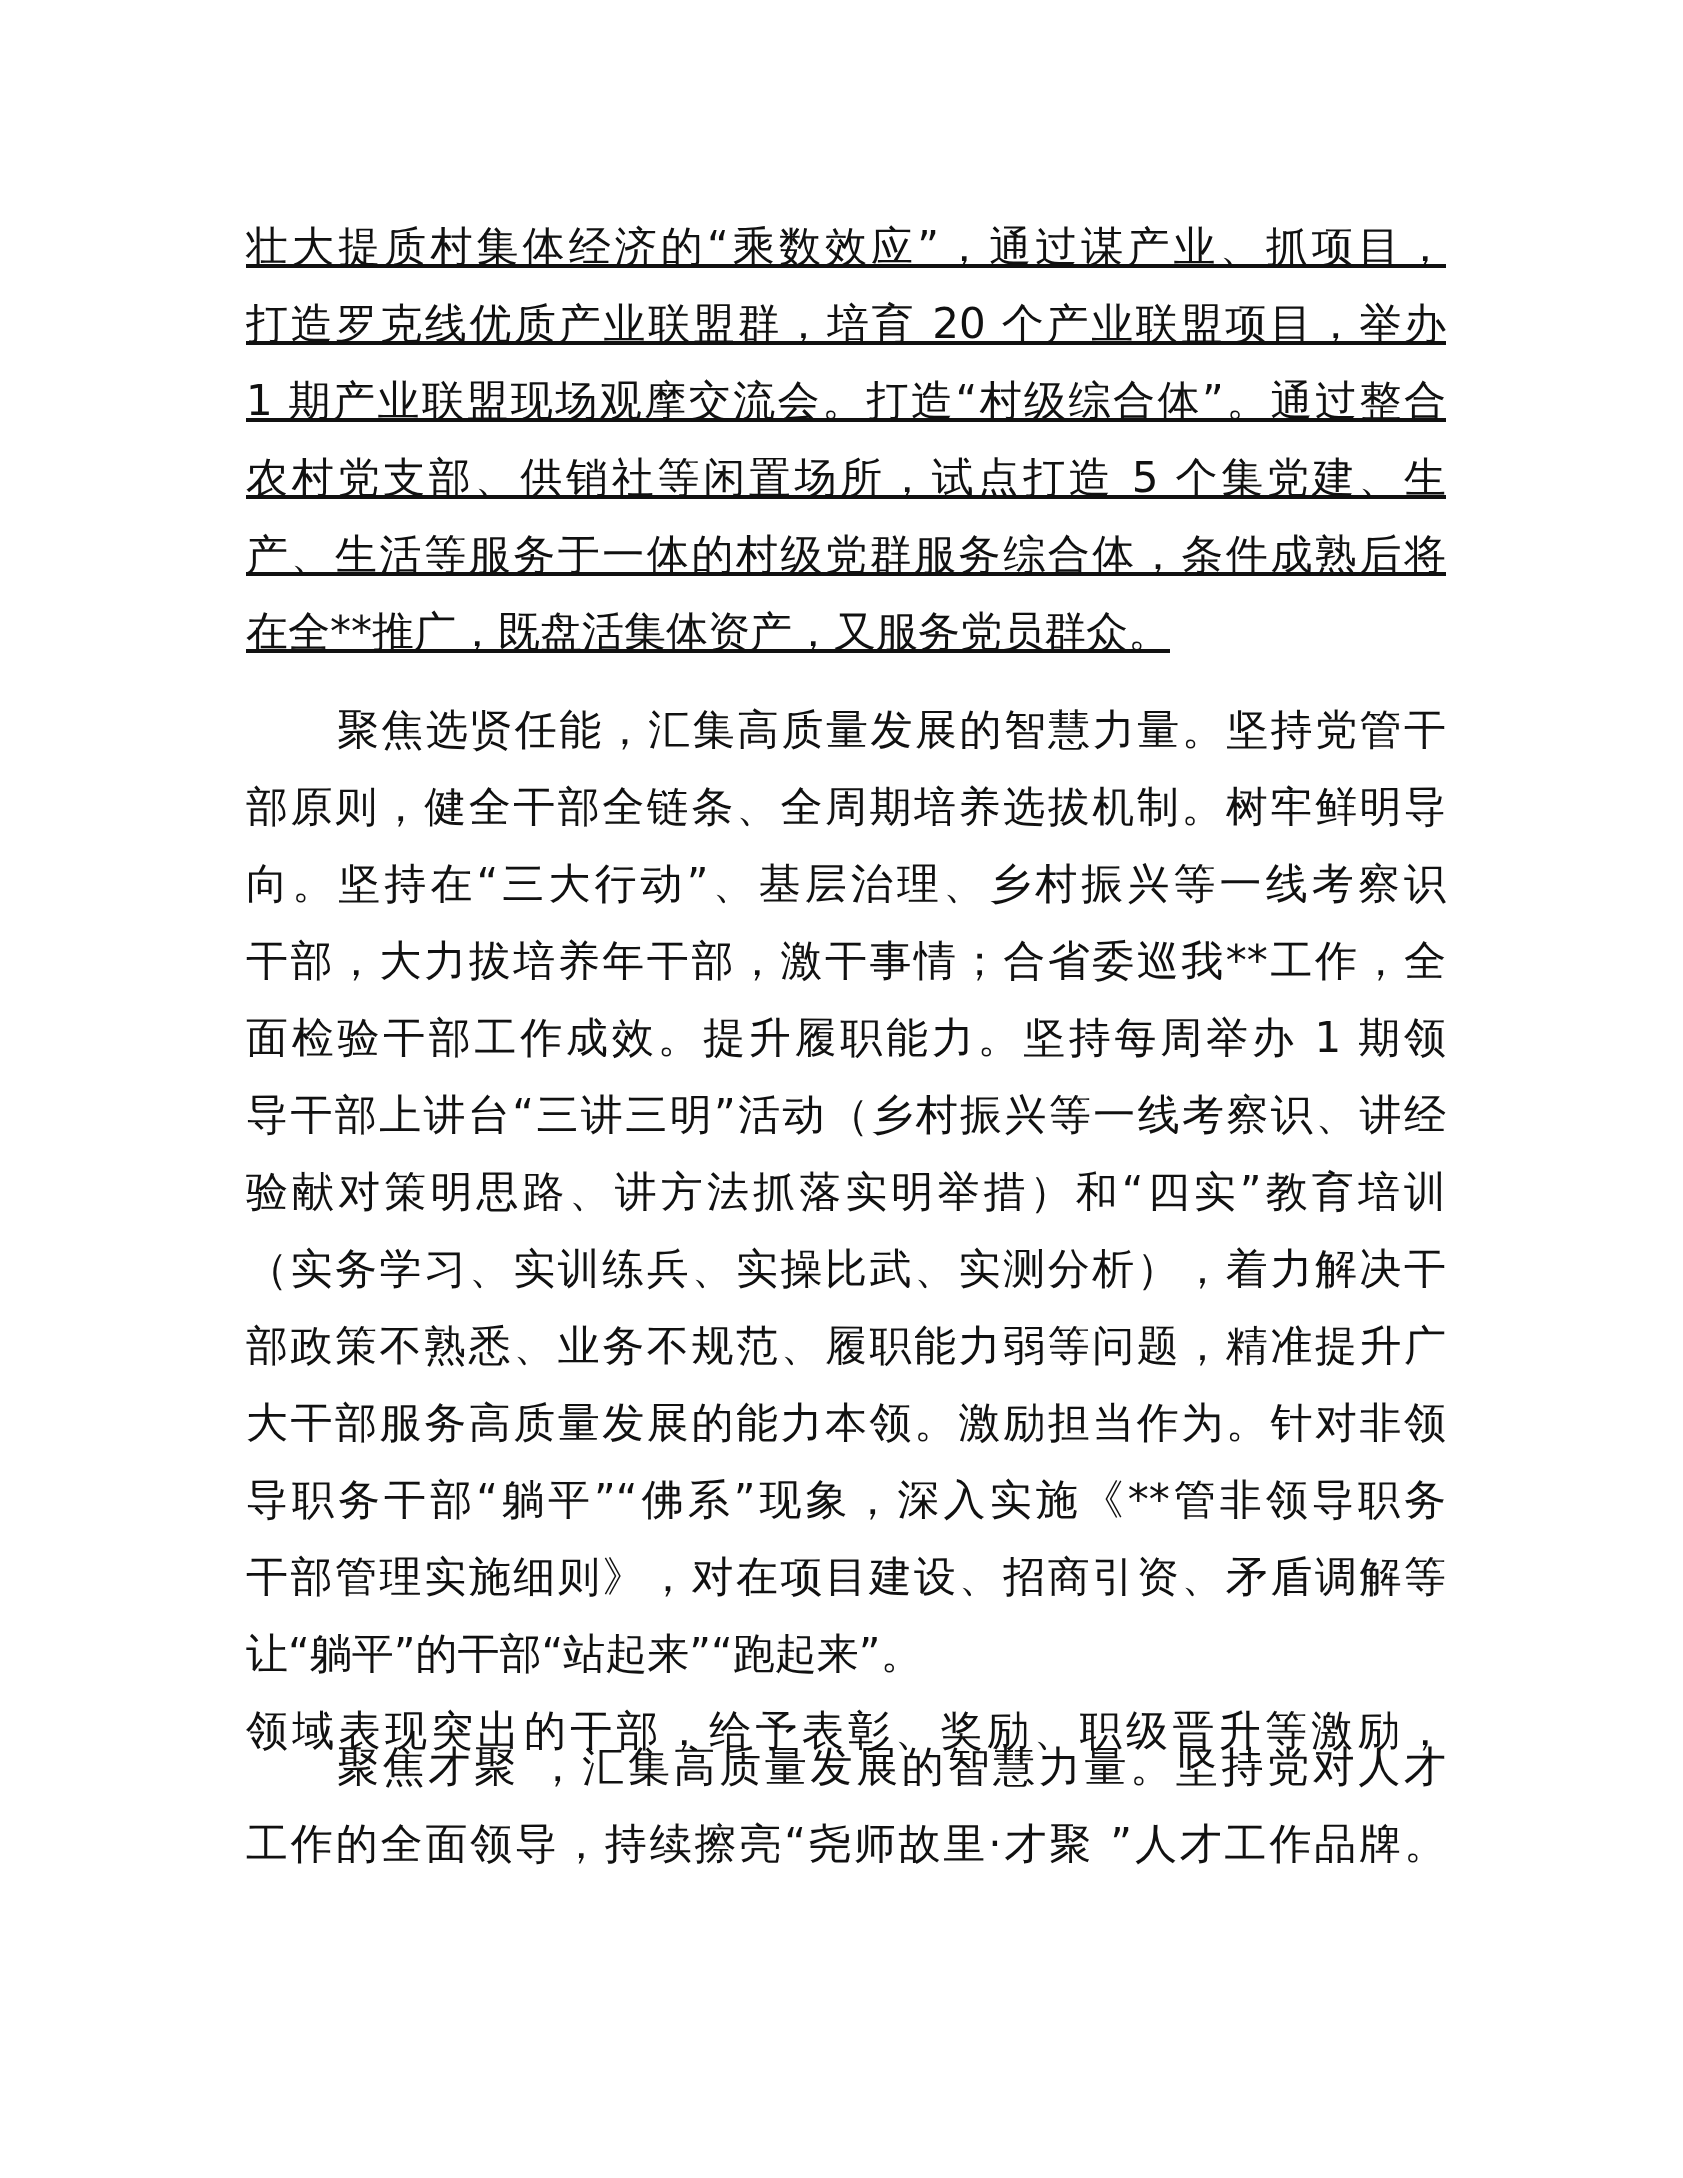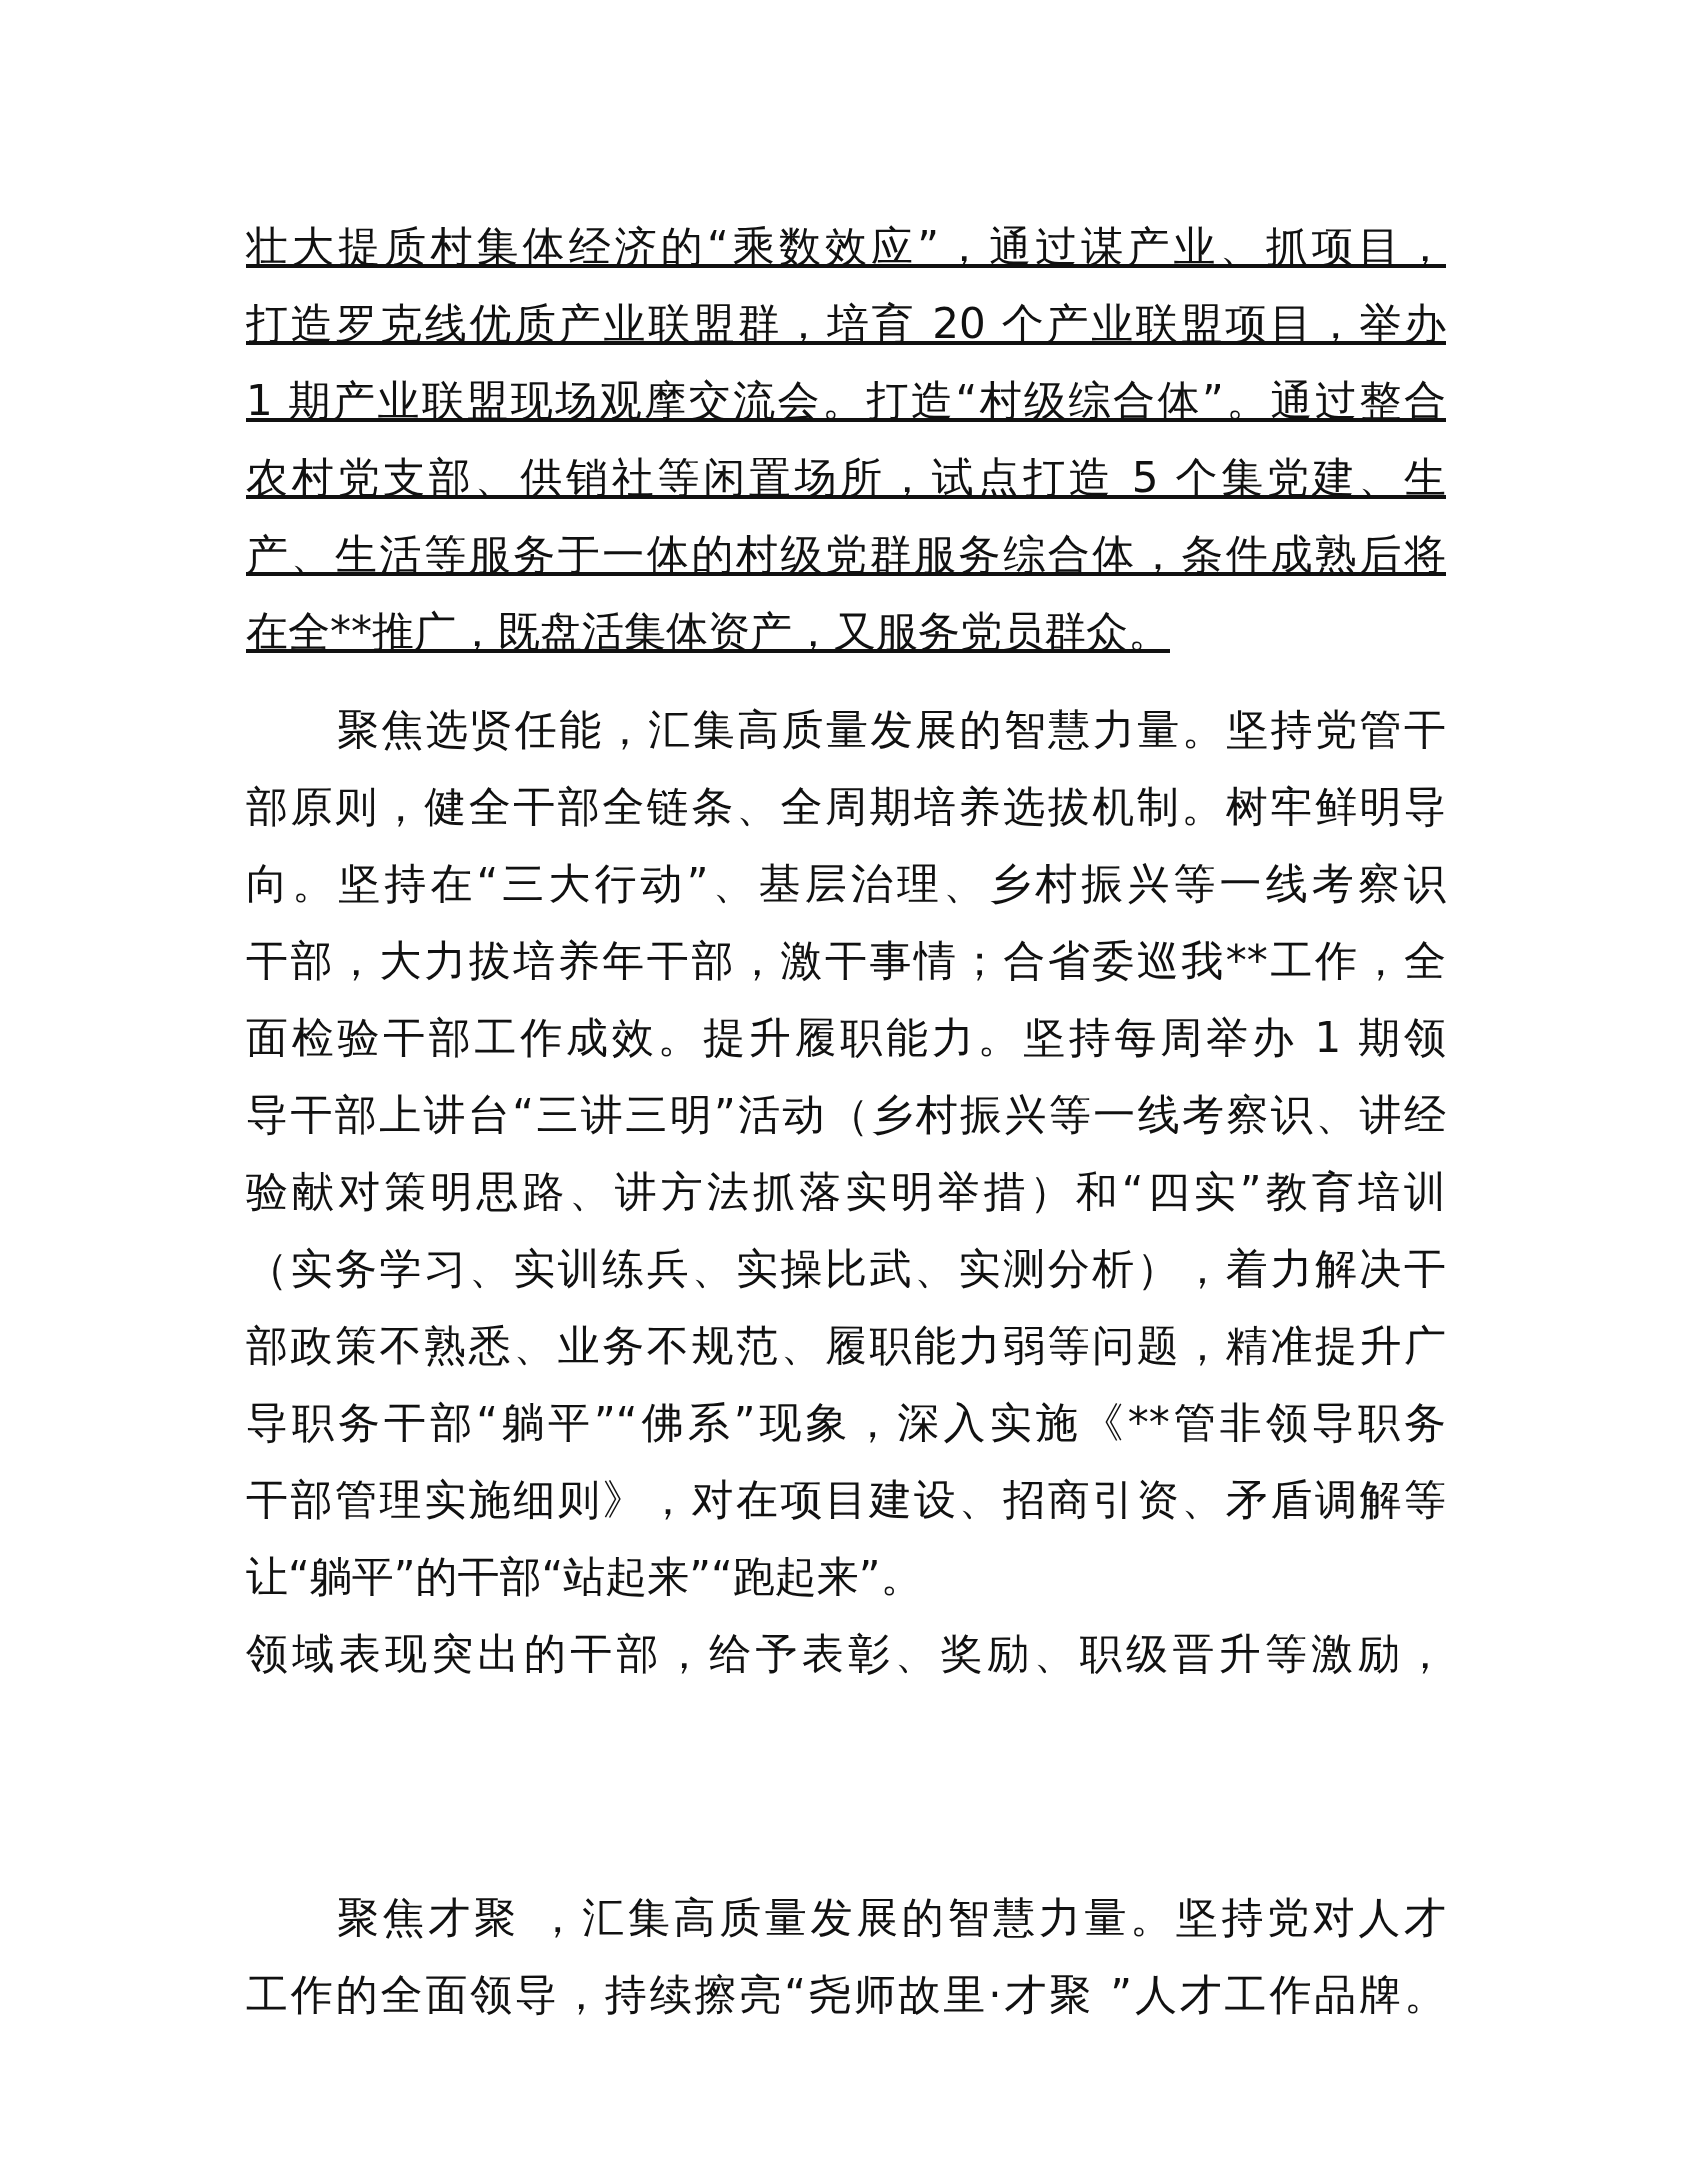--- a/index.html
+++ b/index.html
@@ -39,21 +39,21 @@
       text-align-last: justify;
     }
     .line.last {
       text-align-last: left;
     }
     .line.indent {
       padding-left: 91px;
     }
     #block-1 { top: 208px; text-decoration: underline; }
     #block-2 { top: 691px; }
-    #block-3 { top: 1879px; }
+    #block-3 { top: 1728px; }
   </style>
 </head>
 <body>
 
 <div class="page">
 
   <div class="text-block" id="block-1">
     <span class="line">壮大提质村集体经济的“乘数效应”，通过谋产业、抓项目，</span>
     <span class="line">打造罗克线优质产业联盟群，培育 20 个产业联盟项目，举办</span>
     <span class="line">1 期产业联盟现场观摩交流会。打造“村级综合体”。通过整合</span>
@@ -65,20 +65,21 @@
   <div class="text-block" id="block-2">
     <span class="line indent">聚焦选贤任能，汇集高质量发展的智慧力量。坚持党管干</span>
     <span class="line">部原则，健全干部全链条、全周期培养选拔机制。树牢鲜明导</span>
     <span class="line">向。坚持在“三大行动”、基层治理、乡村振兴等一线考察识</span>
     <span class="line">干部，大力拔培养年干部，激干事情；合省委巡我**工作，全</span>
     <span class="line">面检验干部工作成效。提升履职能力。坚持每周举办 1 期领</span>
     <span class="line">导干部上讲台“三讲三明”活动（乡村振兴等一线考察识、讲经</span>
     <span class="line">验献对策明思路、讲方法抓落实明举措）和“四实”教育培训</span>
     <span class="line">（实务学习、实训练兵、实操比武、实测分析），着力解决干</span>
     <span class="line">部政策不熟悉、业务不规范、履职能力弱等问题，精准提升广</span>
+    <span class="line">大干部服务高质量发展的能力本领。激励担当作为。针对非领</span>
     <span class="line">导职务干部“躺平”“佛系”现象，深入实施《**管非领导职务</span>
     <span class="line">干部管理实施细则》，对在项目建设、招商引资、矛盾调解等</span>
     <span class="line last">让“躺平”的干部“站起来”“跑起来”。</span>
     <span class="line">领域表现突出的干部，给予表彰、奖励、职级晋升等激励，</span>
   </div>
 
   <div class="text-block" id="block-3">
     <span class="line indent">聚焦才聚 ，汇集高质量发展的智慧力量。坚持党对人才</span>
     <span class="line">工作的全面领导，持续擦亮“尧师故里·才聚 ”人才工作品牌。</span>
   </div>

